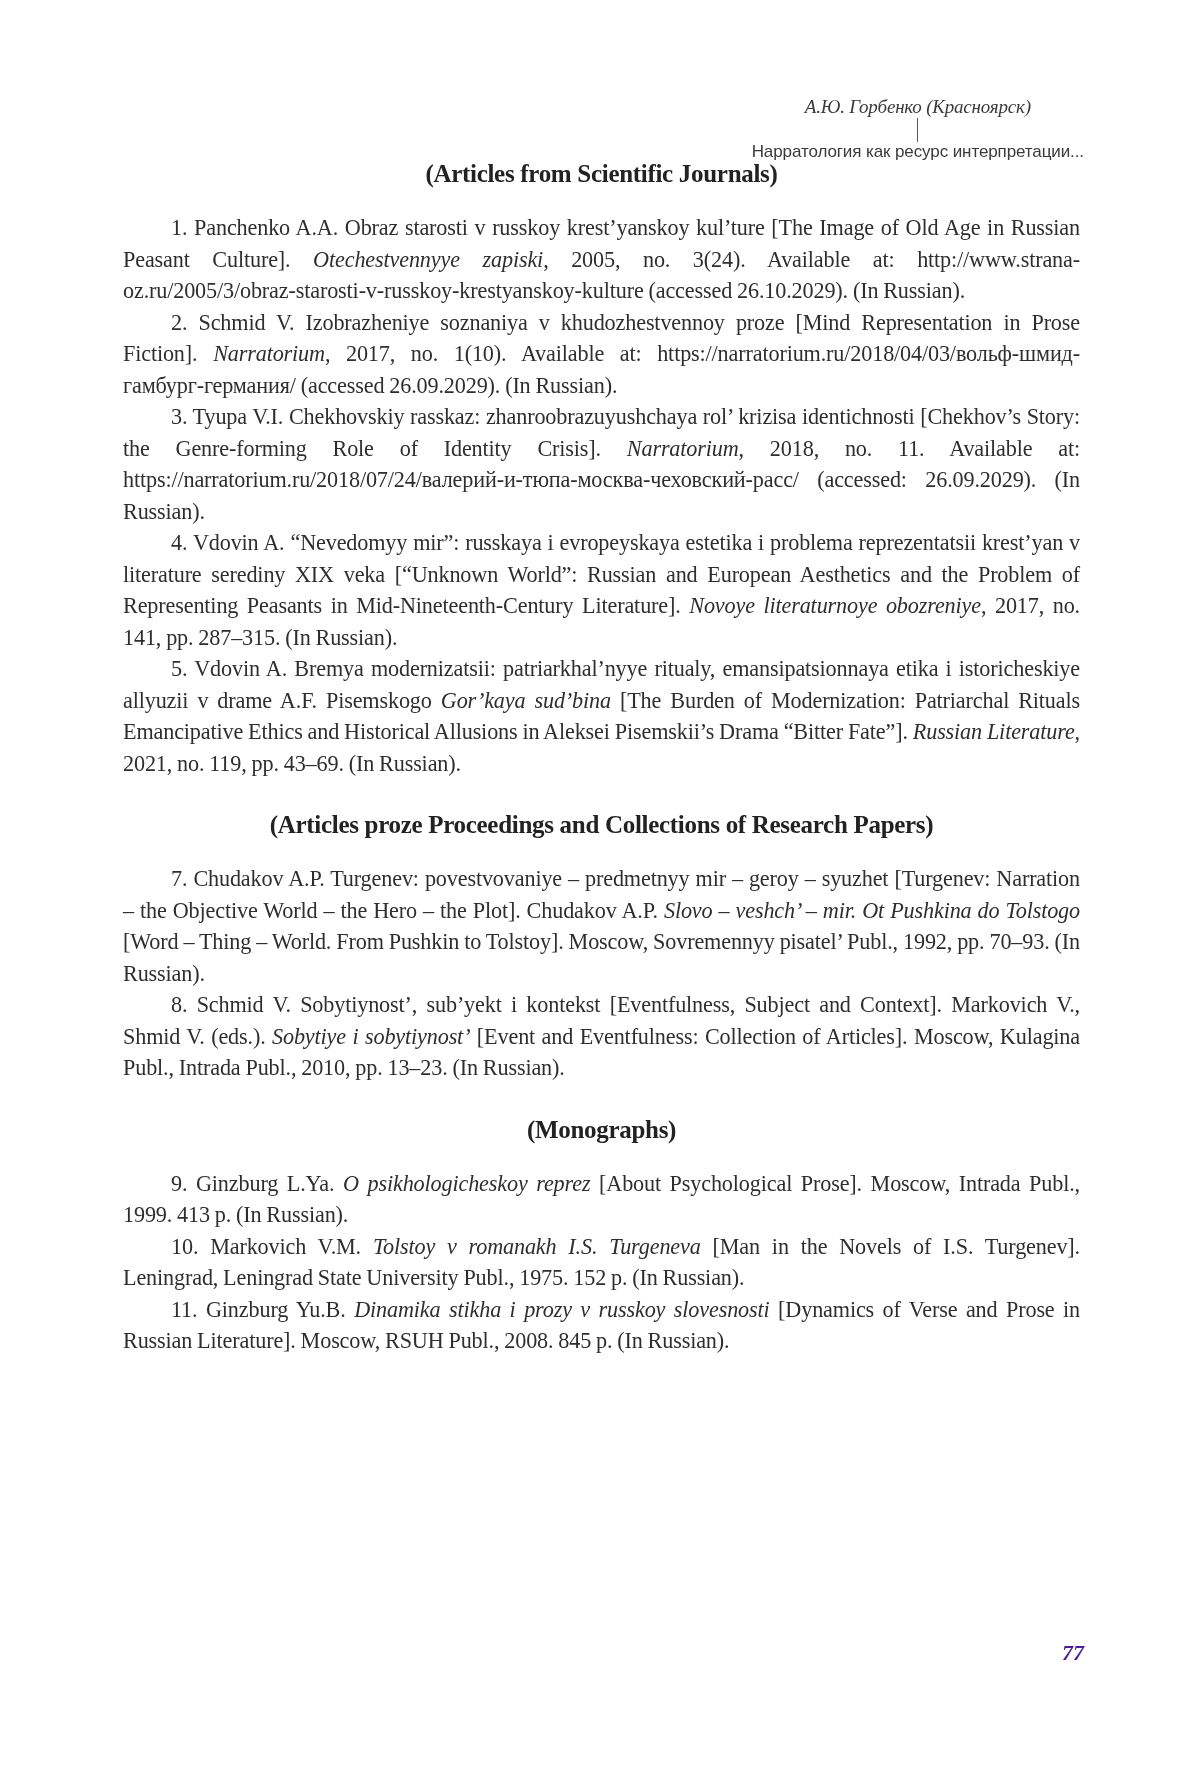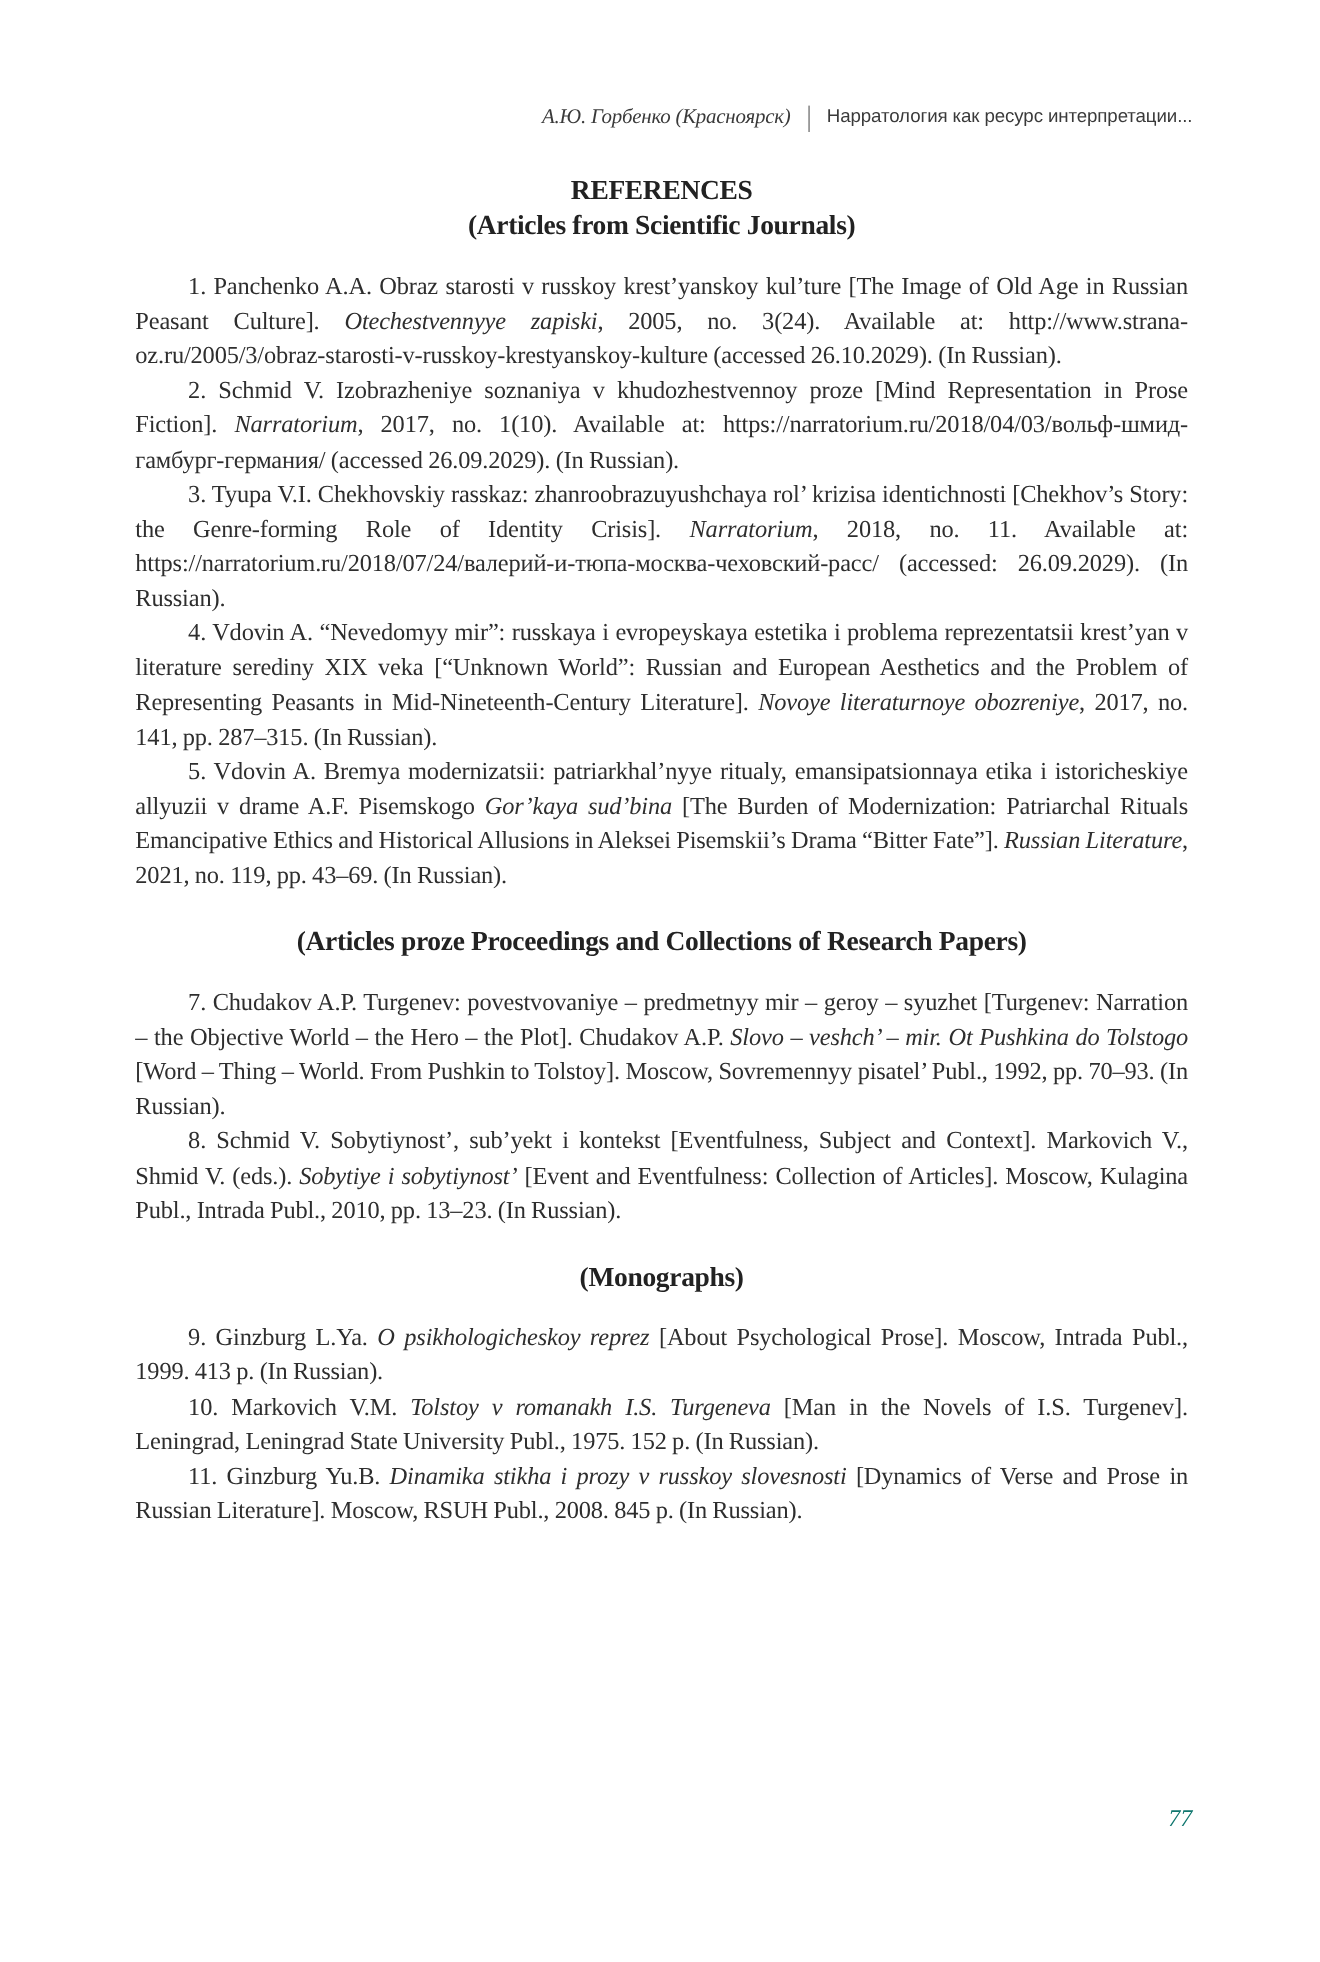--- a/index.html
+++ b/index.html
@@ -1,44 +1,43 @@
 <!DOCTYPE html>
 <html><head>
 <meta charset="utf-8">
 <style>
   html, body { margin: 0; padding: 0; background: #ffffff; }
   body { width: 1200px; height: 1784px; position: relative; overflow: hidden;
          font-family: "Liberation Serif", "DejaVu Serif", serif; color: #2a2a2a; }
-  .running-head { position: absolute; top: 96px; right: 116px; display: flex; align-items: flex-start;
-                  font-size: 19px; color: #3a3a3a; }
+  .running-head { position: absolute; top: 96px; right: 116px; display: flex; align-items: center;
+                  font-size: 19px; color: #3a3a3a; flex-direction: column; }
   .rh-author { font-family: "Liberation Serif", serif; font-style: italic; letter-spacing: -0.2px; }
   .rh-sep { display: inline-block; width: 1px; height: 24px; background: #555; margin: 0 16px; }
   .rh-title { font-family: "Liberation Sans", sans-serif; font-size: 17px; letter-spacing: -0.1px; }
   .content { position: absolute; left: 123px; top: 158px; width: 957px; }
   .section-title { text-align: center; font-weight: bold; font-size: 25px; line-height: 32px;
                    color: #222; letter-spacing: -0.3px; }
   .section-title.first { margin-top: 0; }
   .section-gap { height: 30px; }
   .ref { font-size: 22.2px; line-height: 31.5px; text-align: justify; text-indent: 48px;
          margin: 0; color: #2e2e2e; letter-spacing: -0.15px; word-spacing: -0.5px; hyphens: manual; }
   .ref i { font-style: italic; }
-  .page-number { position: absolute; right: 116px; top: 1640px; font-size: 22px; font-style: italic; color: #0f766e; }
+  .page-number { position: absolute; right: 116px; top: 1640px; font-size: 22px; font-style: italic; color: #4c1d95; font-weight: bold; }
 </style>
 </head>
 <body>
 
 <div class="running-head">
   <span class="rh-author">А.Ю. Горбенко (Красноярск)</span>
   <span class="rh-sep"></span>
   <span class="rh-title">Нарратология как ресурс интерпретации...</span>
 </div>
 
 <div class="content">
 
-  <div class="section-title first">REFERENCES</div>
   <div class="section-title">(Articles from Scientific Journals)</div>
   <div style="height:22px"></div>
   <div class="ref-list">
       <p class="ref"><span>1. </span><span>Panchenko A.A. Obraz starosti v russkoy krest’yanskoy kul’ture [The Image of Old Age in Russian Peasant Culture]. </span><i>Otechestvennyye zapiski</i><span>, 2005, no. 3(24). Avail­able at: http://www.strana-oz.ru/2005/3/obraz-starosti-v-russkoy-krestyanskoy-kul­ture (accessed 26.10.2029). (In Russian).</span></p>
       <p class="ref"><span>2. </span><span>Schmid V. Izobrazheniye soznaniya v khudozhestvennoy proze [Mind Repre­sentation in Prose Fiction]. </span><i>Narratorium</i><span>, 2017, no. 1(10). Available at: https://narra­torium.ru/2018/04/03/вольф-шмид-гамбург-германия/ (accessed 26.09.2029). (In Russian).</span></p>
       <p class="ref"><span>3. </span><span>Tyupa V.I. Chekhovskiy rasskaz: zhanroobrazuyushchaya rol’ krizisa identich­nosti [Chekhov’s Story: the Genre-forming Role of Identity Crisis]. </span><i>Narratorium</i><span>, 2018, no. 11. Available at: https://narratorium.ru/2018/07/24/валерий-и-тюпа-москва-чеховский-расс/ (accessed: 26.09.2029). (In Russian).</span></p>
       <p class="ref"><span>4. </span><span>Vdovin A. “Nevedomyy mir”: russkaya i evropeyskaya estetika i problema reprez­entatsii krest’yan v literature serediny XIX veka [“Unknown World”: Russian and Euro­pean Aesthetics and the Problem of Representing Peasants in Mid-Nineteenth-Century Literature]. </span><i>Novoye literaturnoye obozreniye</i><span>, 2017, no. 141, pp. 287–315. (In Russian).</span></p>
       <p class="ref"><span>5. </span><span>Vdovin A. Bremya modernizatsii: patriarkhal’nyye ritualy, emansipatsionnaya etika i istoricheskiye allyuzii v drame A.F. Pisemskogo </span><i>Gor’kaya sud’bina</i><span> [The Burden of Modernization: Patriarchal Rituals Emancipative Ethics and Historical Allusions in Aleksei Pisemskii’s Drama “Bitter Fate”]. </span><i>Russian Literature</i><span>, 2021, no. 119, pp. 43–69. (In Russian).</span></p>
     </div>
 

